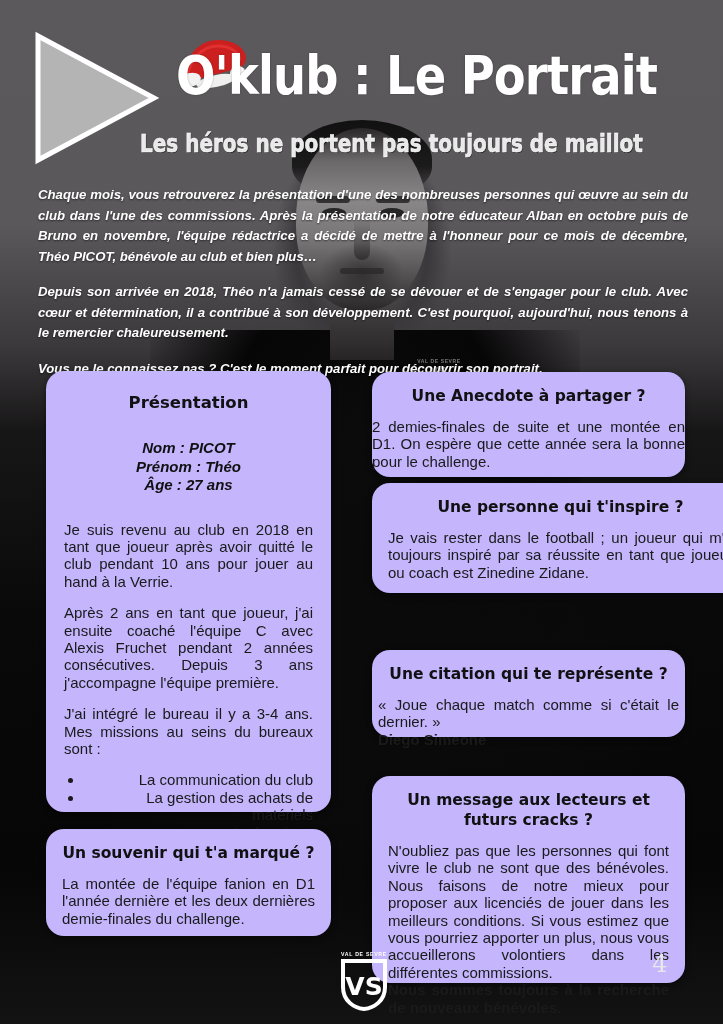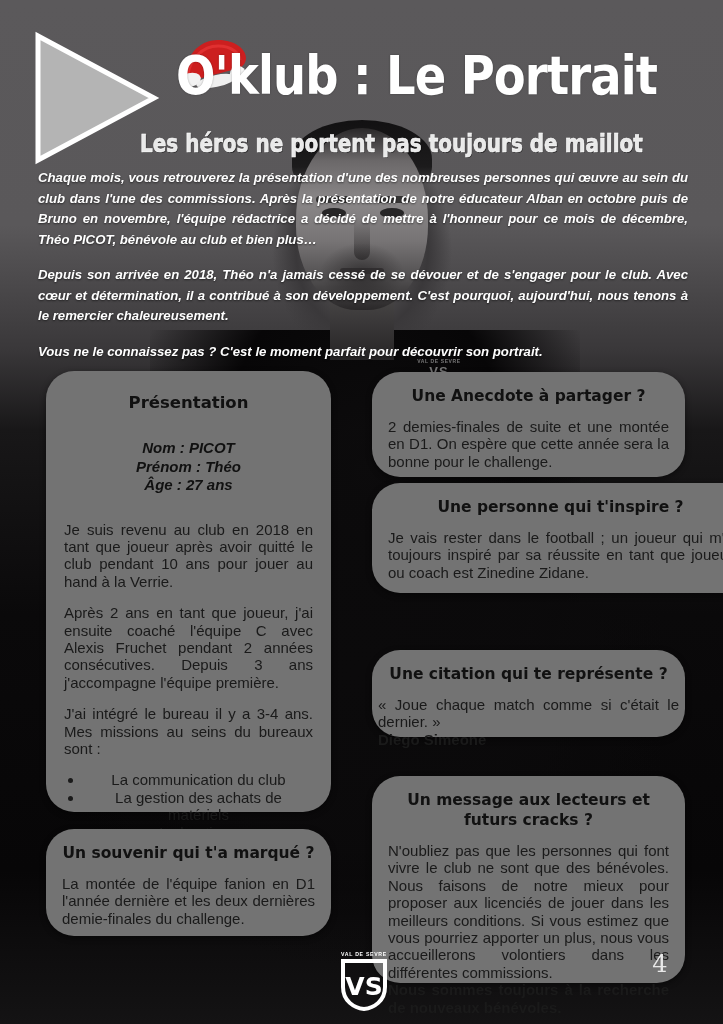--- a/index.html
+++ b/index.html
@@ -79,32 +79,32 @@
     color:#e9e9e9;font-size:25px;font-weight:900;line-height:28px;
     font-family:"DejaVu Sans", sans-serif;
     transform:scaleX(0.8);transform-origin:left center;white-space:nowrap;
     -webkit-text-stroke:0.6px #ffffff;
     text-shadow:1px 1px 0 rgba(0,0,0,.5);
   }
   .santa-hat{position:absolute;left:180px;top:36px;width:70px;height:58px;}
 
   
   .intro{
-    position:absolute;left:38px;top:168px;width:650px;
+    position:absolute;left:38px;top:185px;width:650px;
     color:#ffffff;font-style:italic;font-weight:700;
     font-size:13.2px;line-height:20.5px;text-align:justify;
     text-shadow:0 1px 2px rgba(0,0,0,.55);
   }
   .intro p{margin:0 0 15px 0;}
   .intro p:last-child{margin-bottom:0;}
   .nojustify{text-align:left;}
 
   
   .card{
-    position:absolute;background:#737373;border-radius:28px;
+    position:absolute;background:#c4b5fd;border-radius:18px;
     box-shadow:0 2px 6px rgba(0,0,0,.45);
     box-sizing:border-box;
   }
   .card h2{
     margin:0;text-align:center;color:#111;
     font-size:15.5px;font-weight:700;line-height:20px;
     font-family:"DejaVu Sans", sans-serif;
   }
   .card .body{
     color:#1a1a1a;font-size:15px;line-height:17.4px;text-align:justify;
@@ -114,27 +114,27 @@
 
   
   #card-presentation{left:46px;top:371px;width:285px;height:441px;padding:22px 18px 18px 18px;}
   #card-presentation h2{font-size:16.5px;}
   .ident{
     margin:26px 0 0 0;text-align:center;color:#111;
     font-style:italic;font-weight:700;font-size:15px;line-height:18.5px;
   }
   #card-presentation .body{margin-top:26px;}
   .bullets{margin:0;padding-left:20px;list-style:disc;}
-  .bullets li{text-align:center;margin:0;line-height:17.4px;}
+  .bullets li{text-align:right;margin:0;line-height:17.4px;}
 
   
   #card-souvenir{left:46px;top:829px;width:285px;height:107px;padding:14px 16px;}
 
   
-  #card-anecdote{left:372px;top:372px;width:313px;height:105px;padding:14px 16px;}
+  #card-anecdote{left:372px;top:372px;width:313px;height:105px;padding:14px 0;}
   #card-inspire{left:372px;top:483px;width:377px;height:110px;padding:14px 16px;}
   #card-citation{left:372px;top:650px;width:313px;height:87px;padding:14px 6px;}
   #card-message{left:372px;top:776px;width:313px;height:207px;padding:14px 16px;}
   .quote-author{font-weight:700;}
   .bold-line{font-weight:700;}
 
   
   .footer-logo{position:absolute;left:336px;top:951px;width:56px;height:62px;text-align:center;}
   .footer-logo .fl-txt{color:#fff;font-size:5.2px;font-weight:700;letter-spacing:.7px;line-height:7px;}
   .footer-logo svg{display:block;margin:1px auto 0 auto;}

